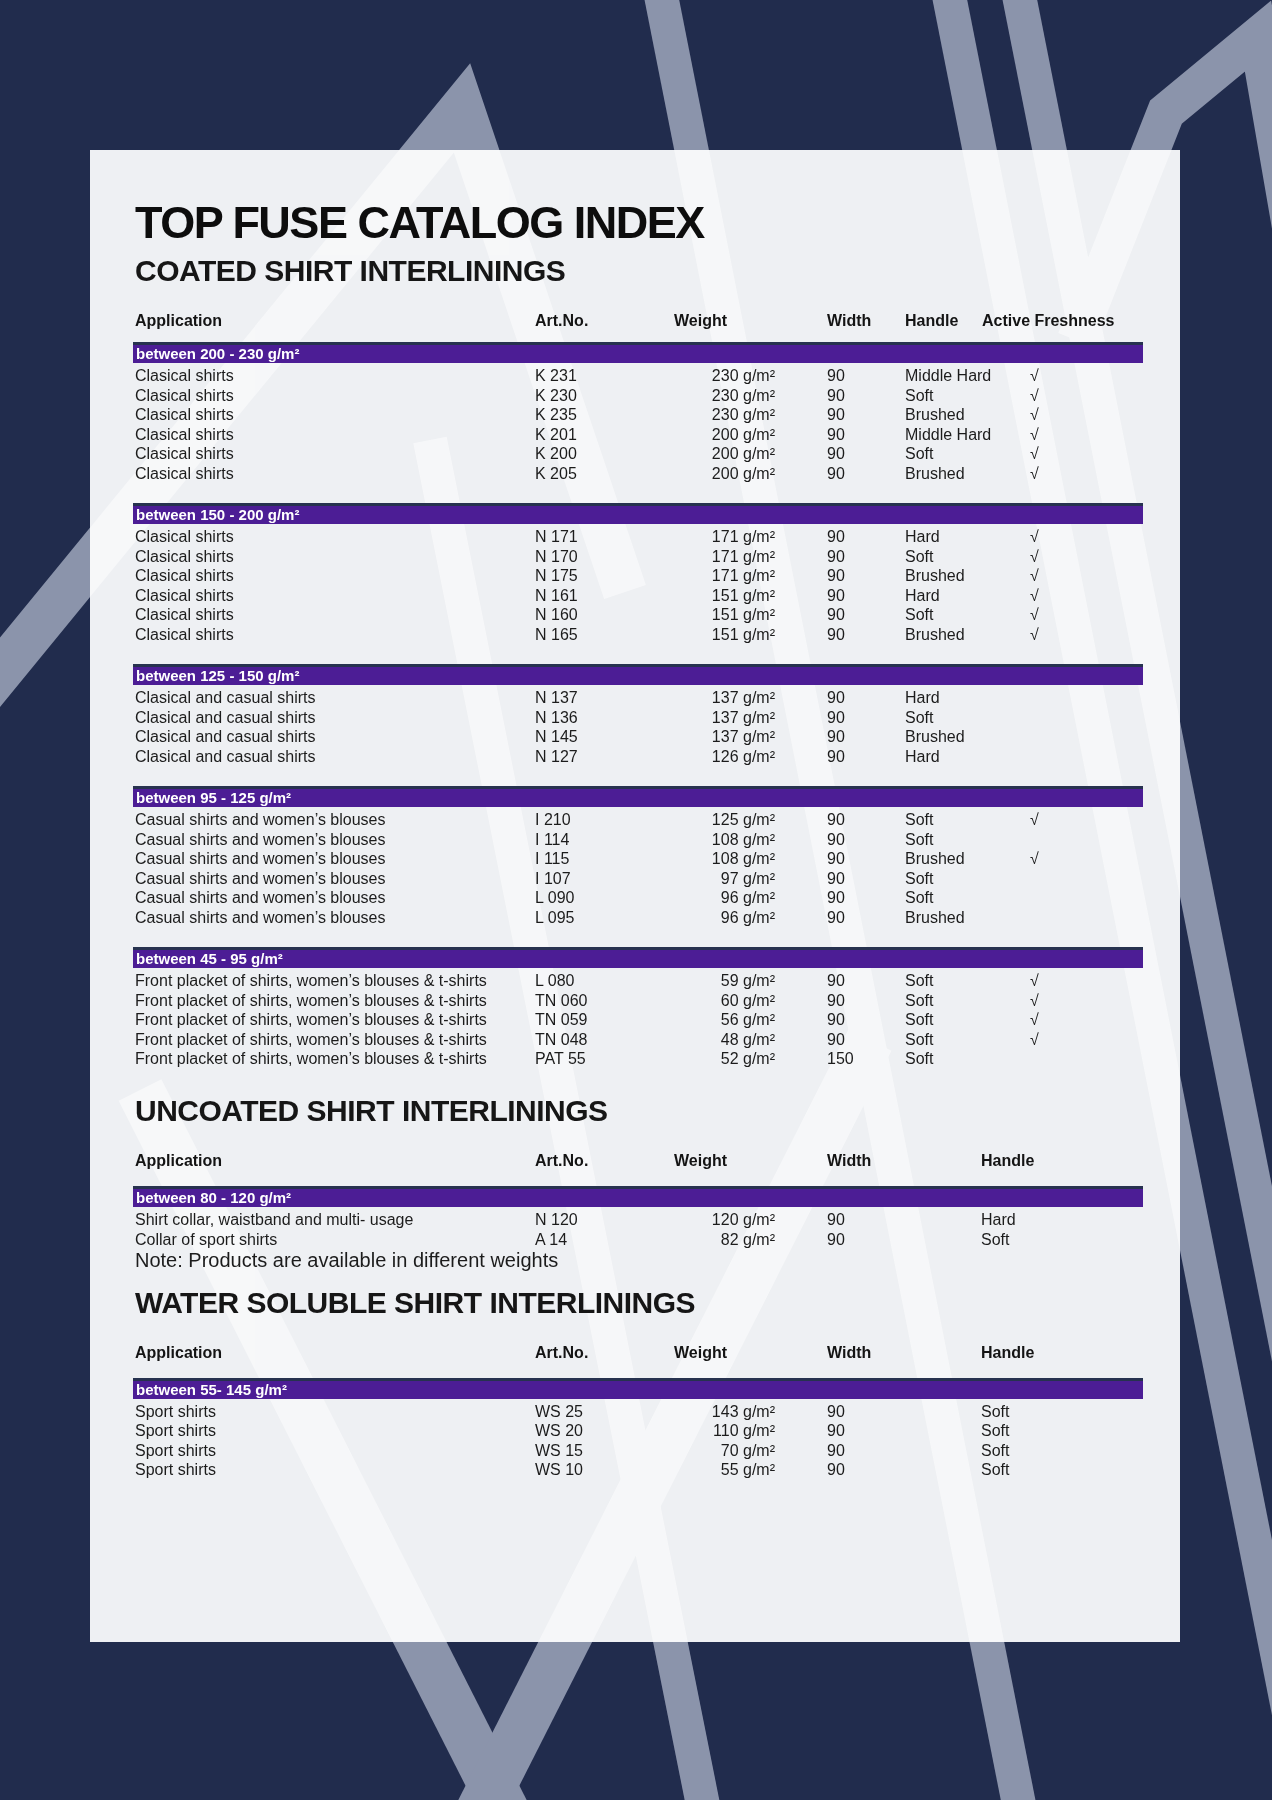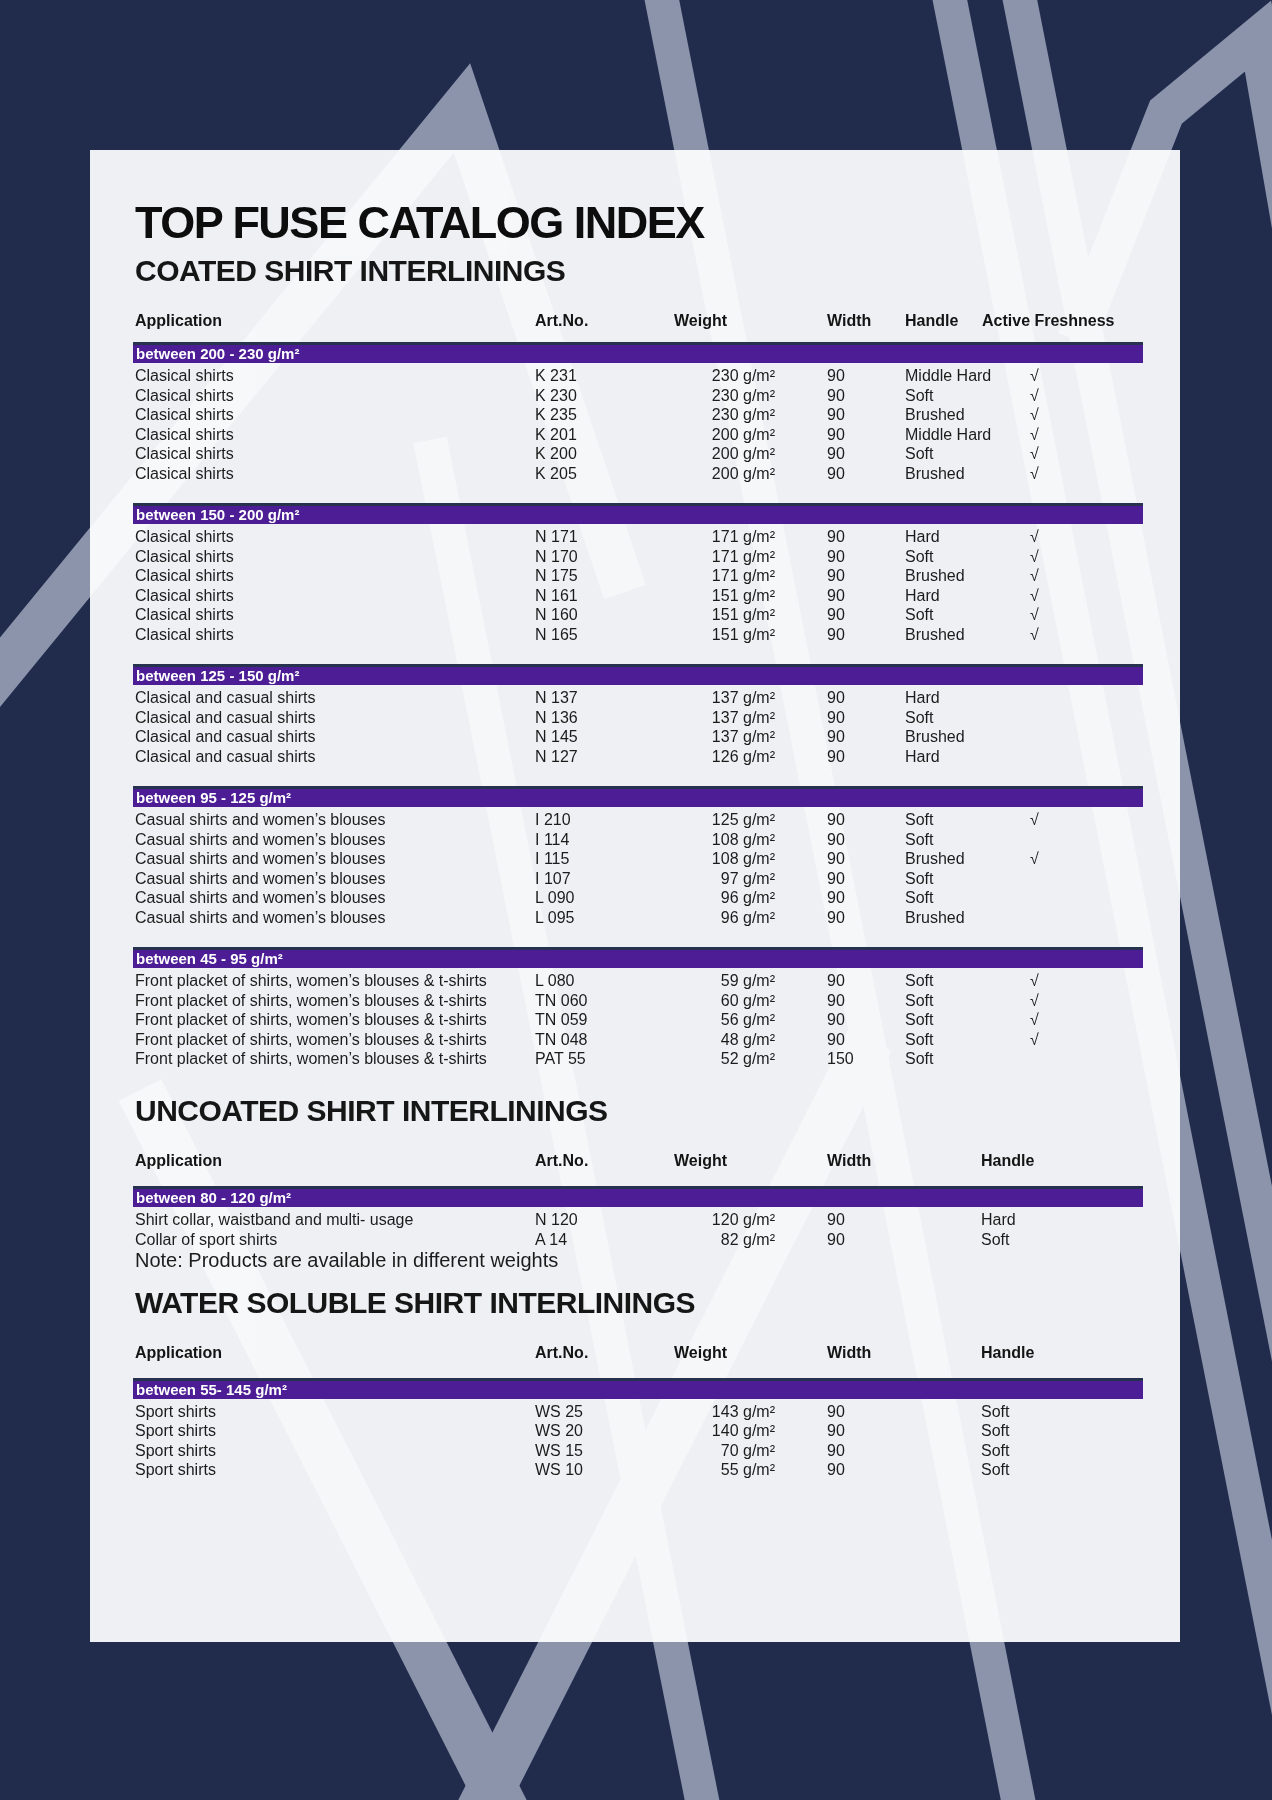--- a/index.html
+++ b/index.html
@@ -345,21 +345,21 @@
         <div class="row grid5">
           <span class="cell c-app">Sport shirts</span>
           <span class="cell c-art">WS 25</span>
           <span class="cell c-weight">143 g/m²</span>
           <span class="cell c-width">90</span>
           <span class="cell c-handle">Soft</span>
         </div>
         <div class="row grid5">
           <span class="cell c-app">Sport shirts</span>
           <span class="cell c-art">WS 20</span>
-          <span class="cell c-weight">140 g/m²</span>
+          <span class="cell c-weight">110 g/m²</span>
           <span class="cell c-width">90</span>
           <span class="cell c-handle">Soft</span>
         </div>
         <div class="row grid5">
           <span class="cell c-app">Sport shirts</span>
           <span class="cell c-art">WS 15</span>
           <span class="cell c-weight">70 g/m²</span>
           <span class="cell c-width">90</span>
           <span class="cell c-handle">Soft</span>
         </div>

